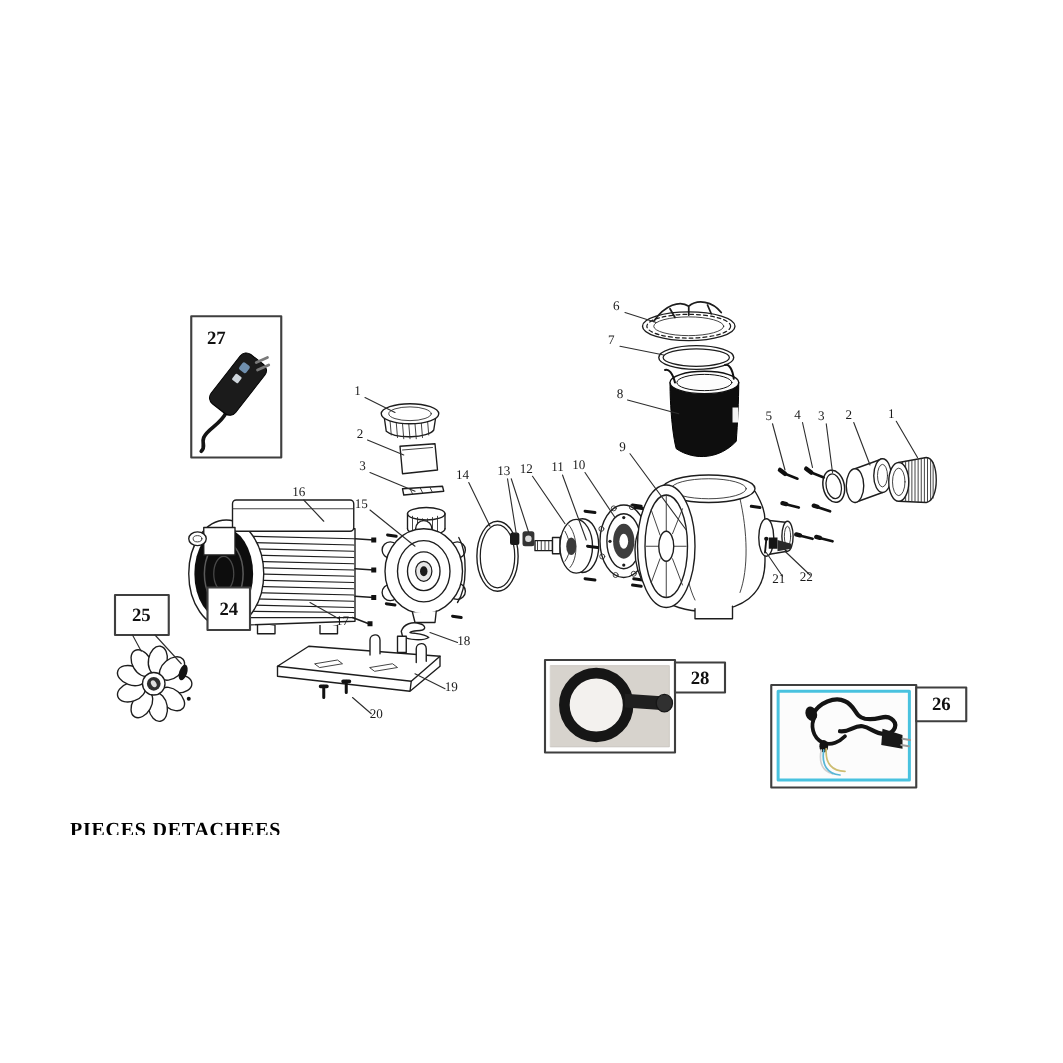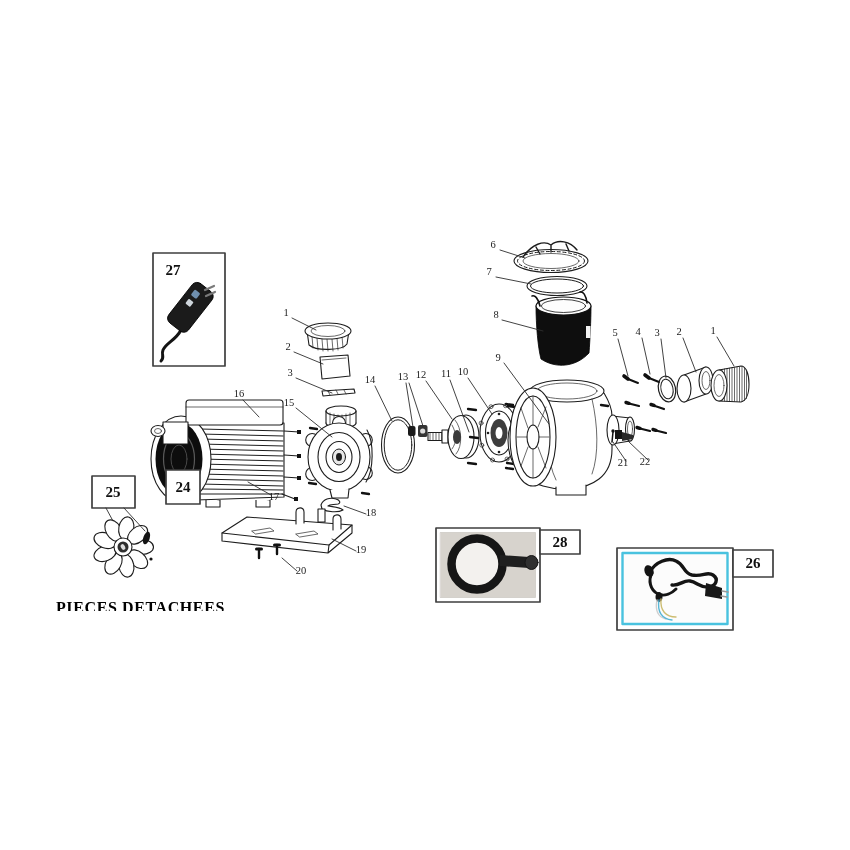--- a/index.html
+++ b/index.html
@@ -8,21 +8,21 @@
   svg{position:absolute;top:0;left:0;}
   svg *{stroke-linecap:round;stroke-linejoin:round;}
   .ln{stroke:#1d1d1d;stroke-width:1.1;fill:none;}
   .lnw{stroke:#1d1d1d;stroke-width:1.1;fill:#ffffff;}
   .thin{stroke:#2a2a2a;stroke-width:0.7;fill:none;}
   .bolt{stroke:#111;stroke-width:2.3;}
   .leader{stroke:#2e2e2e;stroke-width:0.9;fill:none;}
   .callout{font:10.5px "Liberation Serif",serif;fill:#1b1b1b;text-anchor:middle;}
   .boxlabel{font:bold 15px "Liberation Serif",serif;fill:#111;text-anchor:middle;}
   .partbox{fill:#fff;stroke:#3f3f3f;stroke-width:1.7;}
-  #title-clip{position:absolute;left:56px;top:600px;height:11px;overflow:hidden;}
+  #title-clip{position:absolute;left:56px;top:657px;height:11px;overflow:hidden;}
   #title-clip span{display:block;font:bold 16px "Liberation Serif",serif;line-height:16px;
                    color:#000;letter-spacing:0.6px;white-space:nowrap;}
 </style>
 </head>
 <body>
 
 <div class="canvas">
 
 <svg id="art" width="850" height="850" viewBox="0 0 850 850">
 

